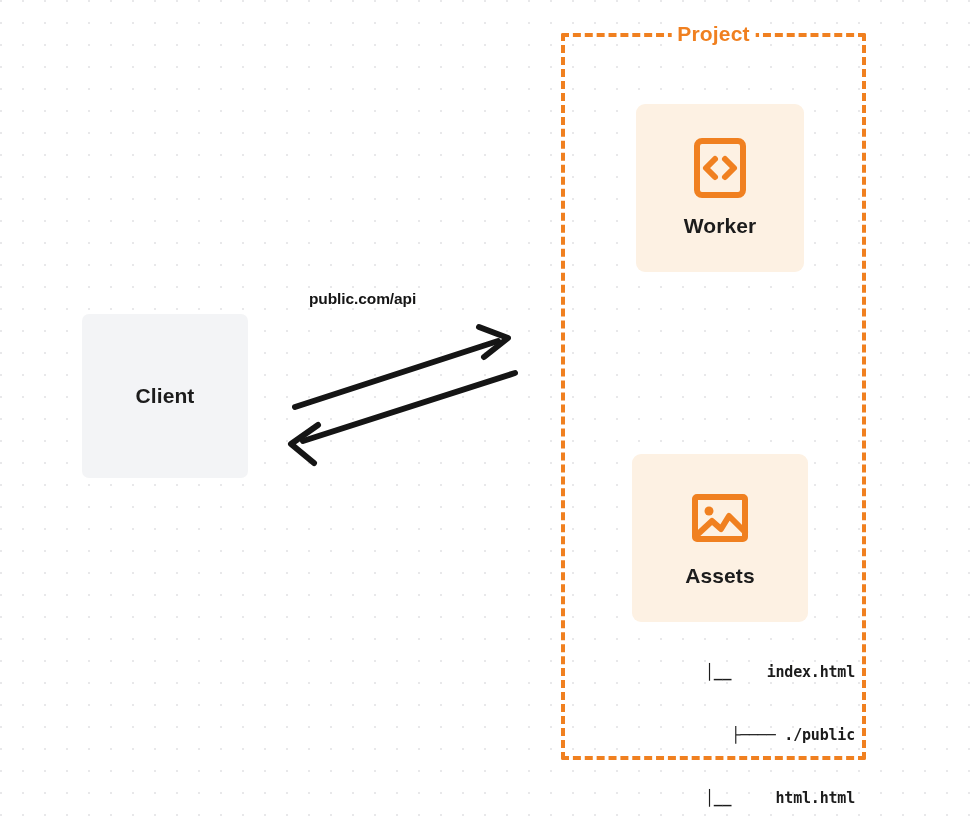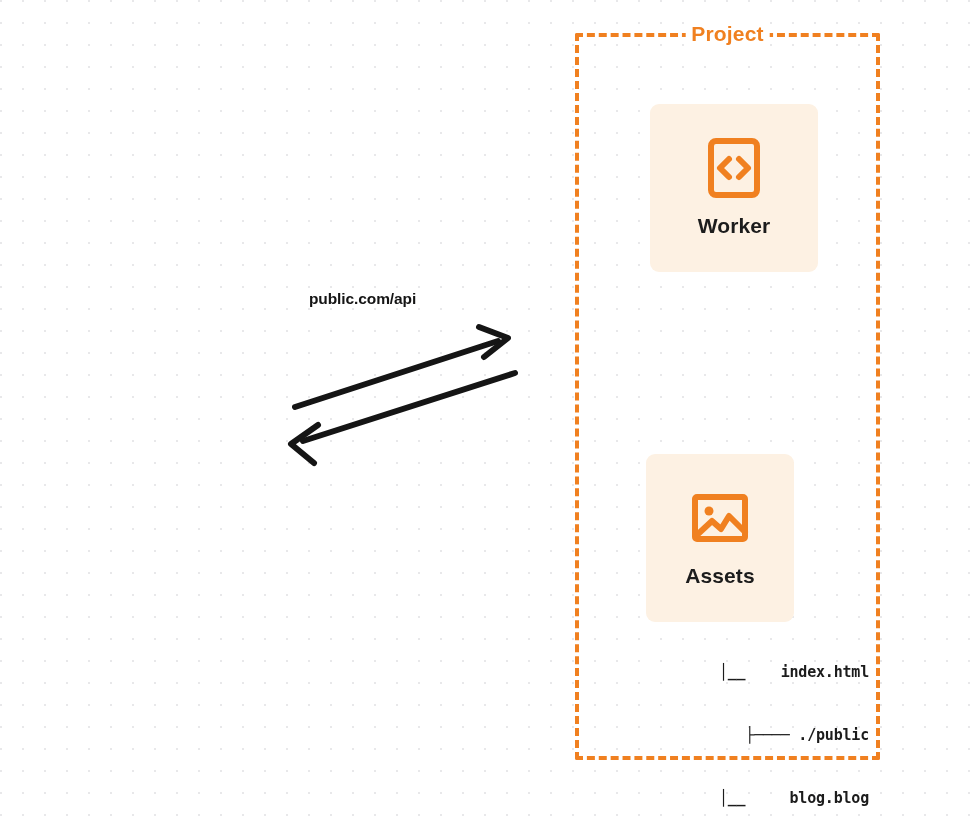--- a/index.html
+++ b/index.html
@@ -61,21 +61,21 @@
     font-size: 15.5px;
     font-weight: 700;
     color: #151515;
     letter-spacing: -0.1px;
     white-space: nowrap;
   }
 
   
   .project-container {
     position: absolute;
-    left: 575px;
+    left: 561px;
     top: 33px;
     width: 305px;
     height: 727px;
     border: 4px dashed #f08020;
     border-radius: 2px;
   }
   .project-title {
     position: absolute;
     left: 50%;
     top: -15px;
@@ -101,21 +101,21 @@
   }
   .card-worker {
     left: 71px;
     top: 67px;
     width: 168px;
     height: 168px;
   }
   .card-assets {
     left: 67px;
     top: 417px;
-    width: 148px;
+    width: 176px;
     height: 168px;
   }
   .card-icon {
     width: 58px;
     height: 60px;
     margin-bottom: 16px;
   }
   .card-label {
     font-size: 21px;
     font-weight: 700;
@@ -138,20 +138,23 @@
     width: 245px;
     letter-spacing: -0.2px;
   }
   .tree-row { display: block; }
 </style>
 </head>
 <body>
 
 <div id="canvas">
 
+  <div class="client-node">
+    <span class="client-label">Client</span>
+  </div>
 
   <svg class="arrow-svg" viewBox="0 0 980 818">
 
     <g>
       <line x1="295" y1="407" x2="498" y2="341" stroke="#151515" stroke-width="6" stroke-linecap="round"></line>
       <polyline points="479,327 508,338 484,357" fill="none" stroke="#151515" stroke-width="6" stroke-linecap="round" stroke-linejoin="round"></polyline>
     </g>
 
     <g>
       <line x1="515" y1="373" x2="303" y2="441" stroke="#151515" stroke-width="6" stroke-linecap="round"></line>
@@ -182,18 +185,18 @@
           <circle cx="18" cy="23" r="4.5" fill="#f08020"></circle>
           <polyline points="7,46 21,33 30,41 38,28 54,44" fill="none" stroke="#f08020" stroke-width="6" stroke-linecap="round" stroke-linejoin="round"></polyline>
         </svg>
       </span>
       <span class="card-label">Assets</span>
     </div>
 
     <div class="file-tree">
       <span class="tree-row">│__    index.html</span>
       <span class="tree-row">├──── ./public</span>
-      <span class="tree-row">│__     blog.blog</span>
+      <span class="tree-row">│__     html.html</span>
       
     </div>
   </div>
 
 </div>
 
 </body></html>

